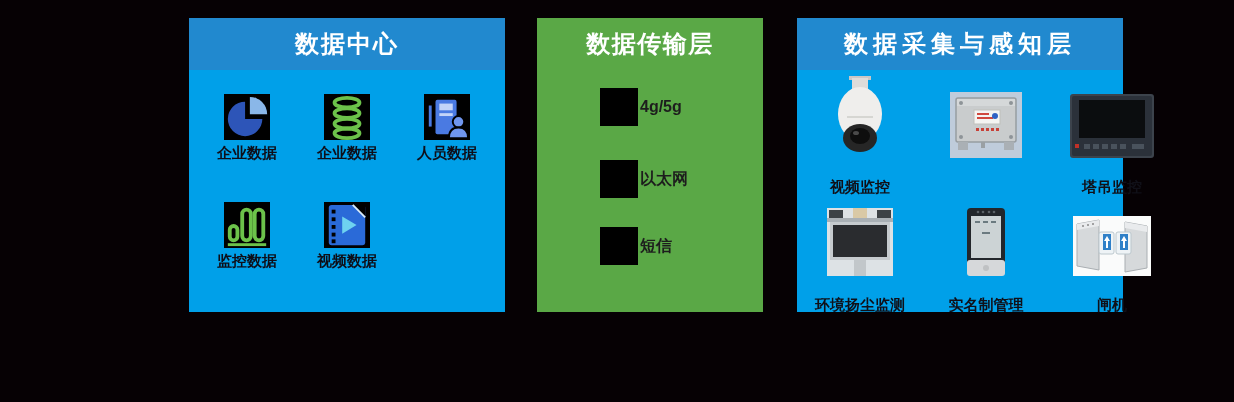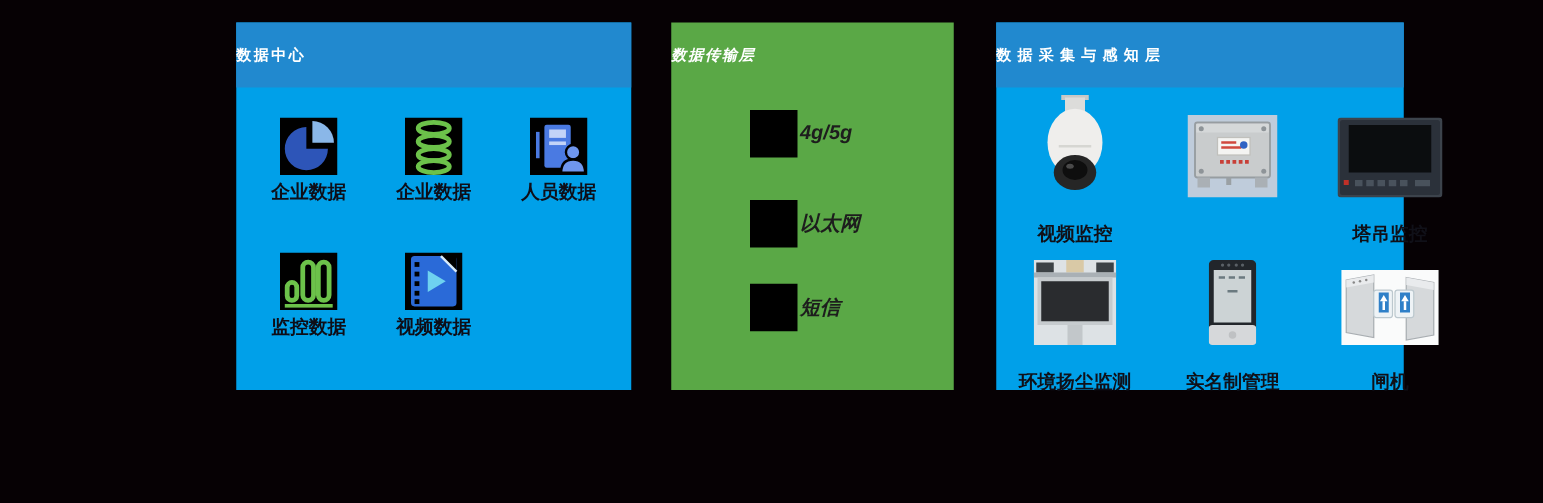--- a/index.html
+++ b/index.html
@@ -2,24 +2,24 @@
 <html><head>
 <meta charset="utf-8">
 <style>
   html,body{margin:0;padding:0;background:#060104;}
   .canvas{position:relative;width:1234px;height:402px;background:#060104;overflow:hidden;
           font-family:"Liberation Sans","DejaVu Sans",sans-serif;}
   .panel{position:absolute;top:18px;height:294px;}
   .panel-blue{background:#00a0e9;}
   .panel-green{background:#5aa846;}
   .panel-left{left:189px;width:316px;}
-  .panel-mid{left:537px;width:226px;font-style:italic;}
+  .panel-mid{left:537px;width:226px;}
   .panel-right{left:797px;width:326px;}
-  .panel-header{height:52px;line-height:52px;text-align:left;color:#ffffff;
-                font-size:12px;font-weight:bold;}
+  .panel-header{height:52px;line-height:52px;text-align:center;color:#ffffff;
+                font-size:24px;font-weight:bold;}
   .hdr-bar{background:#2189cf;}
   .hdr-left{letter-spacing:2px;}
   .hdr-mid{letter-spacing:1.5px;}
   .hdr-right{letter-spacing:5px;}
   
   .dc-row{position:absolute;left:8px;display:flex;}
   .dc-row1{top:76px;}
   .dc-row2{top:184px;}
   .dc-item{width:100px;text-align:center;}
   .dc-icon{width:46px;height:46px;margin:0 auto;display:block;}

